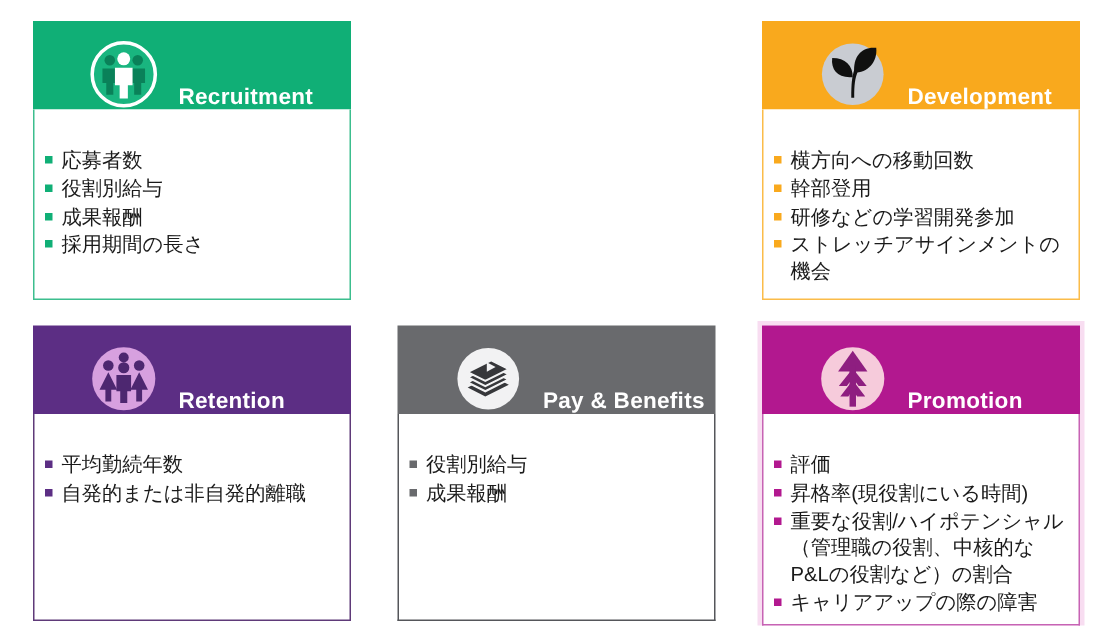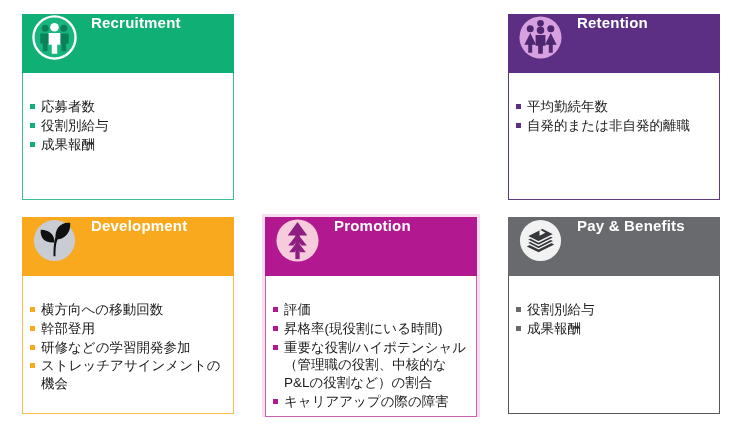--- a/index.html
+++ b/index.html
@@ -9,21 +9,21 @@
   }
   .grid{
     position:absolute;left:22px;top:14px;
     display:grid;grid-template-columns:212px 212px 212px;
     grid-template-rows:186px 197px;column-gap:31px;row-gap:17px;
   }
   .card{display:flex;flex-direction:column;background:#fff;}
   .card.glow{box-shadow:0 0 0 3px #f8ddf1;}
   .card-header{
     height:59px;flex:0 0 59px;background:var(--accent);
-    display:flex;align-items:flex-start;
+    display:flex;align-items:flex-end;padding-left:28px;
   }
   .icon-circle{margin-left:9px;flex:0 0 auto;display:block;}
   .card-title{
     color:#ffffff;font-weight:bold;font-size:15px;margin-left:13px;
     letter-spacing:.2px;white-space:nowrap;
   }
   .card-body{
     flex:1 1 auto;border:1px solid var(--border);border-top:none;
     padding:24px 7px 4px 7px;background:#fff;
   }
@@ -58,25 +58,48 @@
             <path d="M18 19.5 h12 v12 h-3.2 v9 h-5.6 v-9 h-3.2 z"></path>
           </g>
         </svg>
         <span class="card-title">Recruitment</span>
       </div>
       <div class="card-body">
         <ul>
           <li>応募者数</li>
           <li>役割別給与</li>
           <li>成果報酬</li>
+          <li>採用期間の長さ</li>
         </ul>
       </div>
     </div>
 
     <div class="card" style="--accent: #1BA5DB; --border: #45B5E2;">
+    </div>
+
+    <div class="card" style="--accent: #F9A91D; --border: #FBBC49;">
+      <div class="card-header">
+        <svg class="icon-circle" width="47" height="47" viewBox="0 0 48 48">
+          <circle cx="24" cy="24" r="21" fill="#C9CCD2"></circle>
+          <g fill="#101010">
+            <path d="M23 40 c0 -10 0.5 -14 2 -19 l2.5 1 c-2 5 -2.5 9 -2.5 18 z"></path>
+            <path d="M25 23 C24 12 30 5 40 6 C41 16 34 23 25 23 Z"></path>
+            <path d="M24 26 C14 27 9 21 10 13 C19 13 24 18 24 26 Z"></path>
+          </g>
+        </svg>
+        <span class="card-title">Development</span>
+      </div>
+      <div class="card-body">
+        <ul>
+          <li>横方向への移動回数</li>
+          <li>幹部登用</li>
+          <li>研修などの学習開発参加</li>
+          <li>ストレッチアサインメントの機会</li>
+        </ul>
+      </div>
     </div>
 
     <div class="card" style="--accent: #5C2E84; --border: #5F3A79;">
       <div class="card-header">
         <svg class="icon-circle" width="47" height="47" viewBox="0 0 48 48">
           <circle cx="24" cy="24" r="21.5" fill="#D7A0DF"></circle>
           <g fill="#4D2770">
             <circle cx="24" cy="9.5" r="3.4"></circle>
             <circle cx="13.5" cy="15" r="3.6"></circle>
             <path d="M13.5 19.5 l-6 12 h4 v8 h4 v-8 h4 z"></path>
@@ -89,38 +112,38 @@
         <span class="card-title">Retention</span>
       </div>
       <div class="card-body">
         <ul>
           <li>平均勤続年数</li>
           <li>自発的または非自発的離職</li>
         </ul>
       </div>
     </div>
 
-    <div class="card" style="--accent: #F9A91D; --border: #FBBC49;">
+    <div class="card" style="--accent: #696A6D; --border: #55565A;">
       <div class="card-header">
         <svg class="icon-circle" width="47" height="47" viewBox="0 0 48 48">
-          <circle cx="24" cy="24" r="21" fill="#C9CCD2"></circle>
-          <g fill="#101010">
-            <path d="M23 40 c0 -10 0.5 -14 2 -19 l2.5 1 c-2 5 -2.5 9 -2.5 18 z"></path>
-            <path d="M25 23 C24 12 30 5 40 6 C41 16 34 23 25 23 Z"></path>
-            <path d="M24 26 C14 27 9 21 10 13 C19 13 24 18 24 26 Z"></path>
+          <circle cx="24" cy="24" r="21" fill="#F2F2F3"></circle>
+          <g fill="#36373A">
+            <path d="M10 30 L26 22 L38 28 L22 36 Z"></path>
+            <path d="M10 26.5 L26 18.5 L38 24.5 L22 32.5 Z" stroke="#F2F2F3" stroke-width="1.4"></path>
+            <path d="M10 23 L26 15 L38 21 L22 29 Z" stroke="#F2F2F3" stroke-width="1.4"></path>
+            <path d="M10 19.5 L26 11.5 L38 17.5 L22 25.5 Z" stroke="#F2F2F3" stroke-width="1.4"></path>
           </g>
+          <path d="M23 12.8 L29 16 L23 19.2 Z" fill="#F2F2F3"></path>
         </svg>
-        <span class="card-title">Development</span>
+        <span class="card-title">Pay &amp; Benefits</span>
       </div>
       <div class="card-body">
         <ul>
-          <li>横方向への移動回数</li>
-          <li>幹部登用</li>
-          <li>研修などの学習開発参加</li>
-          <li>ストレッチアサインメントの機会</li>
+          <li>役割別給与</li>
+          <li>成果報酬</li>
         </ul>
       </div>
     </div>
 
     <div class="card glow" style="--accent: #B2188F; --border: #C763B4;">
       <div class="card-header">
         <svg class="icon-circle" width="47" height="47" viewBox="0 0 48 48">
           <circle cx="24" cy="24" r="21.5" fill="#F6CBDB"></circle>
           <g fill="#8E1E80">
             <polygon points="24,5 14,19 34,19"></polygon>
@@ -134,36 +157,14 @@
       <div class="card-body">
         <ul>
           <li>評価</li>
           <li>昇格率(現役割にいる時間)</li>
           <li>重要な役割/ハイポテンシャル（管理職の役割、中核的なP&amp;Lの役割など）の割合</li>
           <li>キャリアアップの際の障害</li>
         </ul>
       </div>
     </div>
 
-    <div class="card" style="--accent: #696A6D; --border: #55565A;">
-      <div class="card-header">
-        <svg class="icon-circle" width="47" height="47" viewBox="0 0 48 48">
-          <circle cx="24" cy="24" r="21" fill="#F2F2F3"></circle>
-          <g fill="#36373A">
-            <path d="M10 30 L26 22 L38 28 L22 36 Z"></path>
-            <path d="M10 26.5 L26 18.5 L38 24.5 L22 32.5 Z" stroke="#F2F2F3" stroke-width="1.4"></path>
-            <path d="M10 23 L26 15 L38 21 L22 29 Z" stroke="#F2F2F3" stroke-width="1.4"></path>
-            <path d="M10 19.5 L26 11.5 L38 17.5 L22 25.5 Z" stroke="#F2F2F3" stroke-width="1.4"></path>
-          </g>
-          <path d="M23 12.8 L29 16 L23 19.2 Z" fill="#F2F2F3"></path>
-        </svg>
-        <span class="card-title">Pay &amp; Benefits</span>
-      </div>
-      <div class="card-body">
-        <ul>
-          <li>役割別給与</li>
-          <li>成果報酬</li>
-        </ul>
-      </div>
-    </div>
-
   </div>
 </div>
 
 </body></html>

